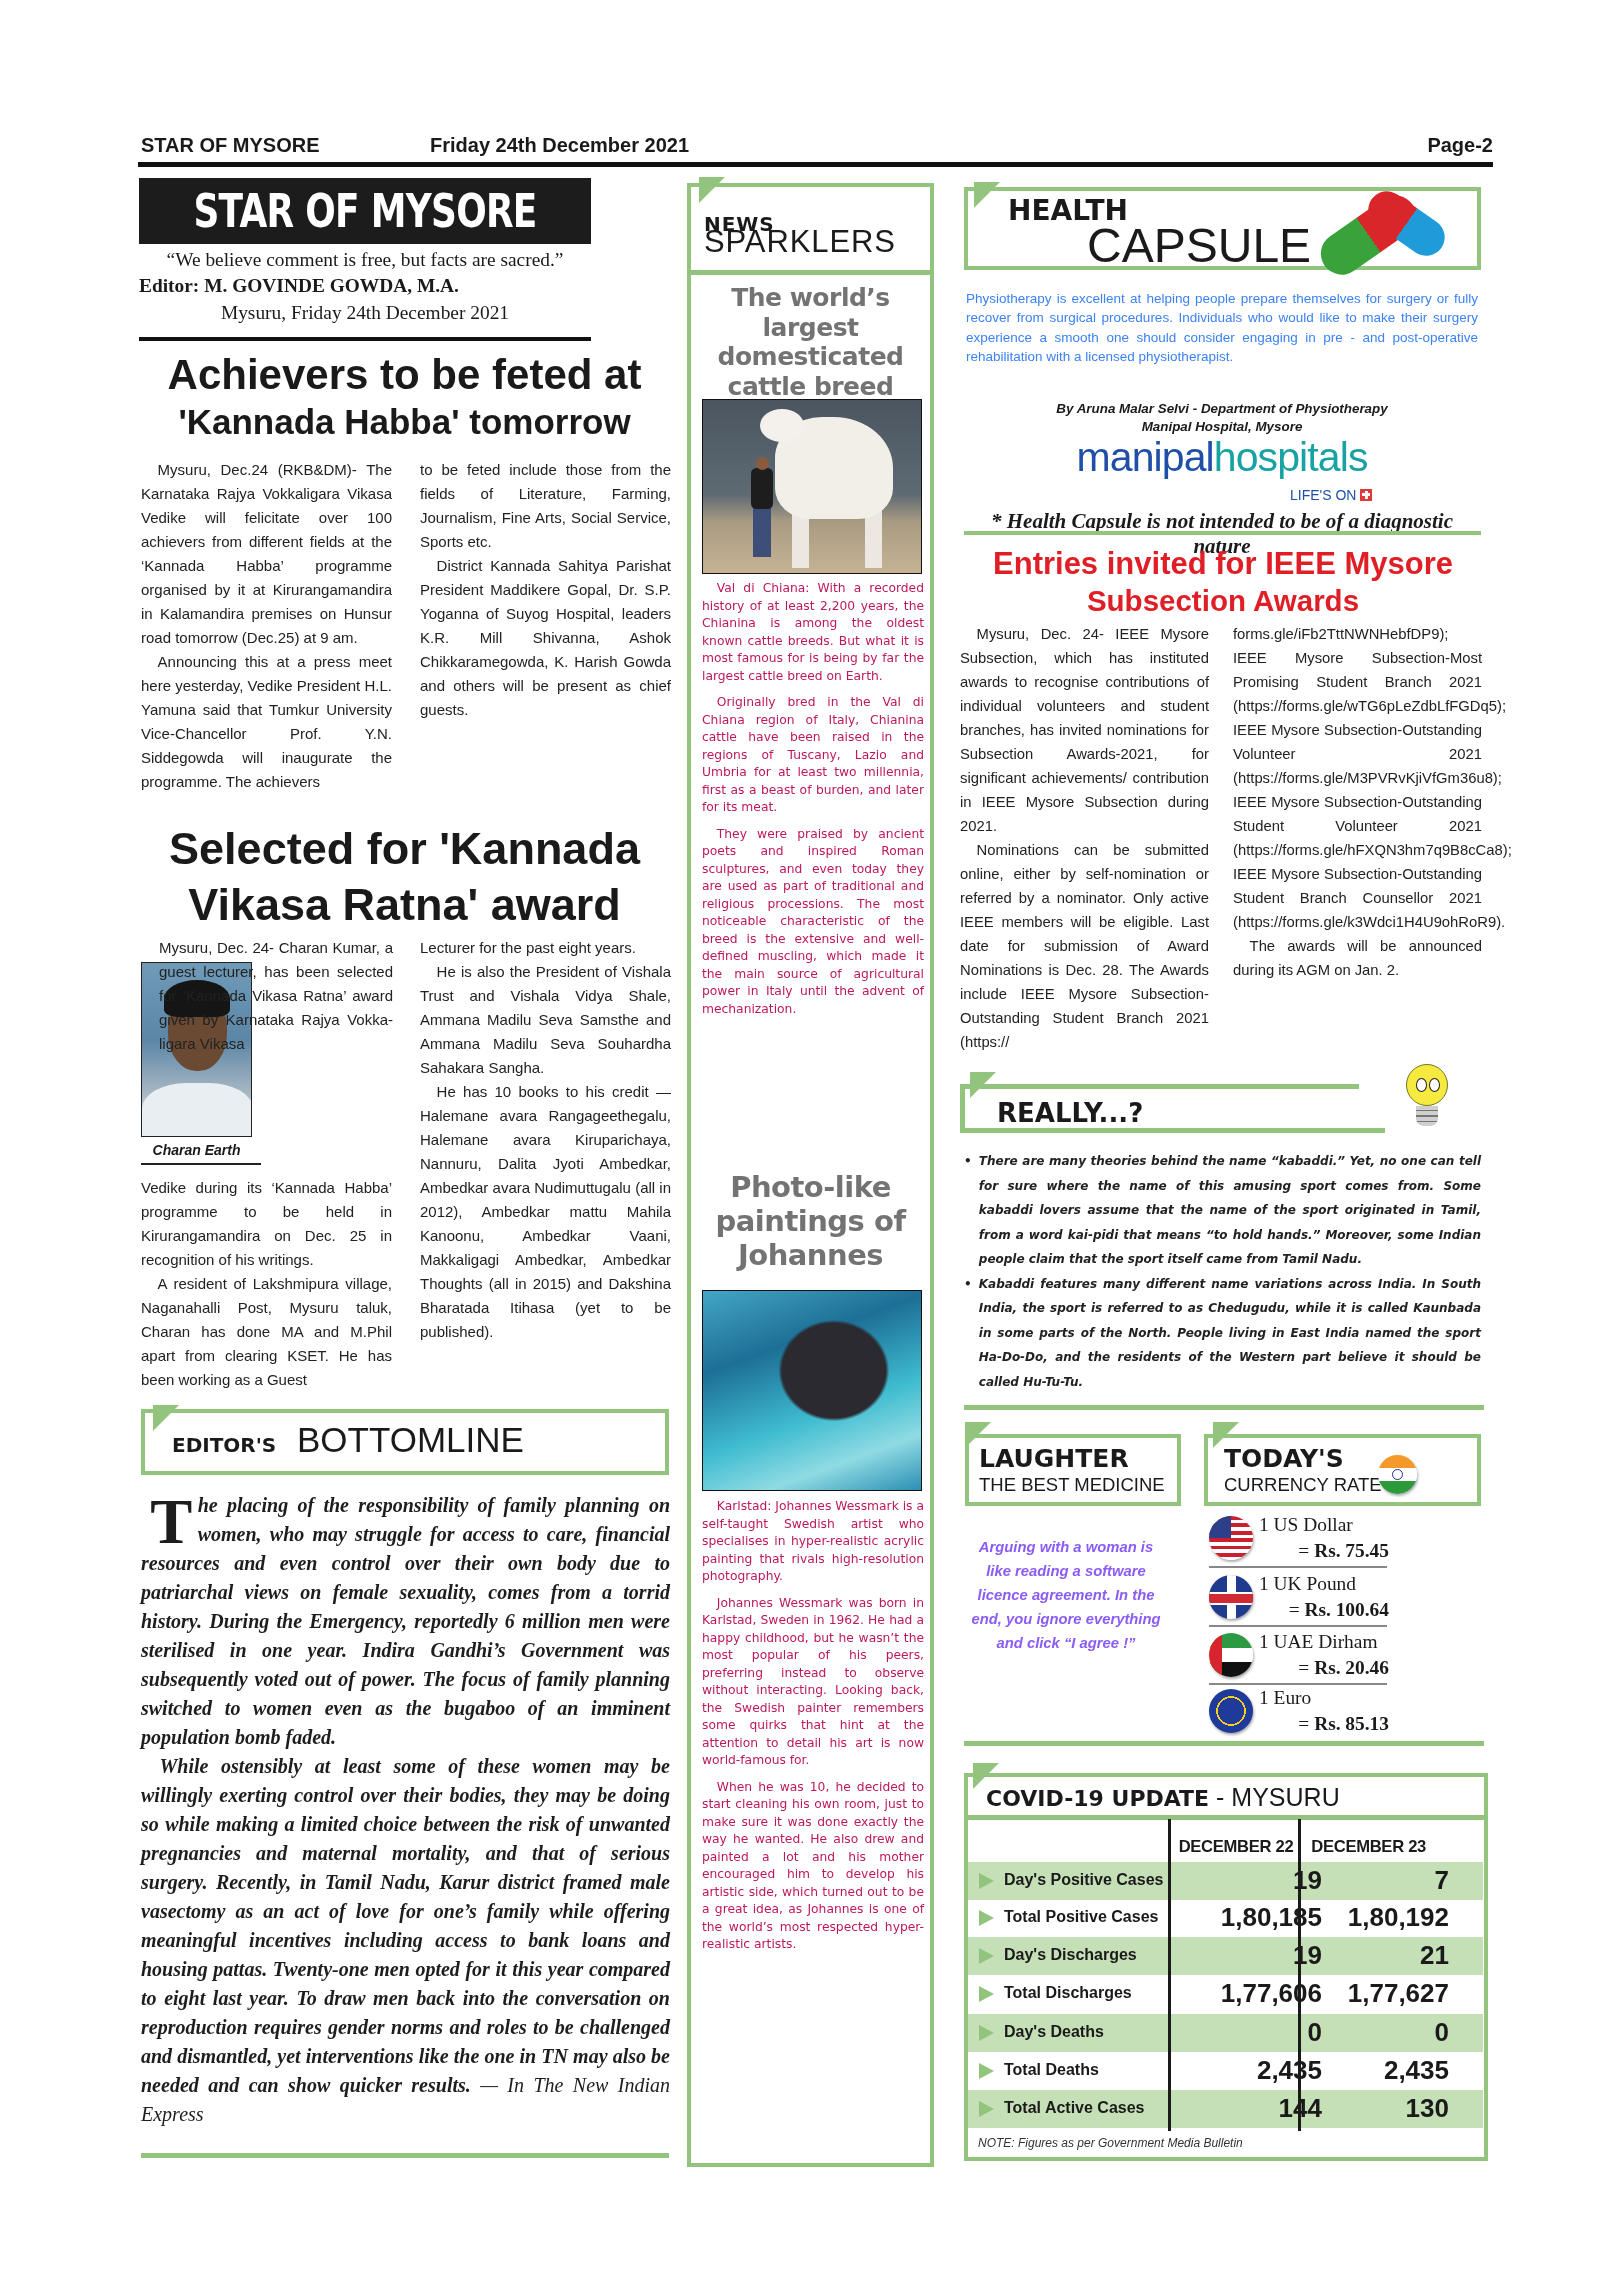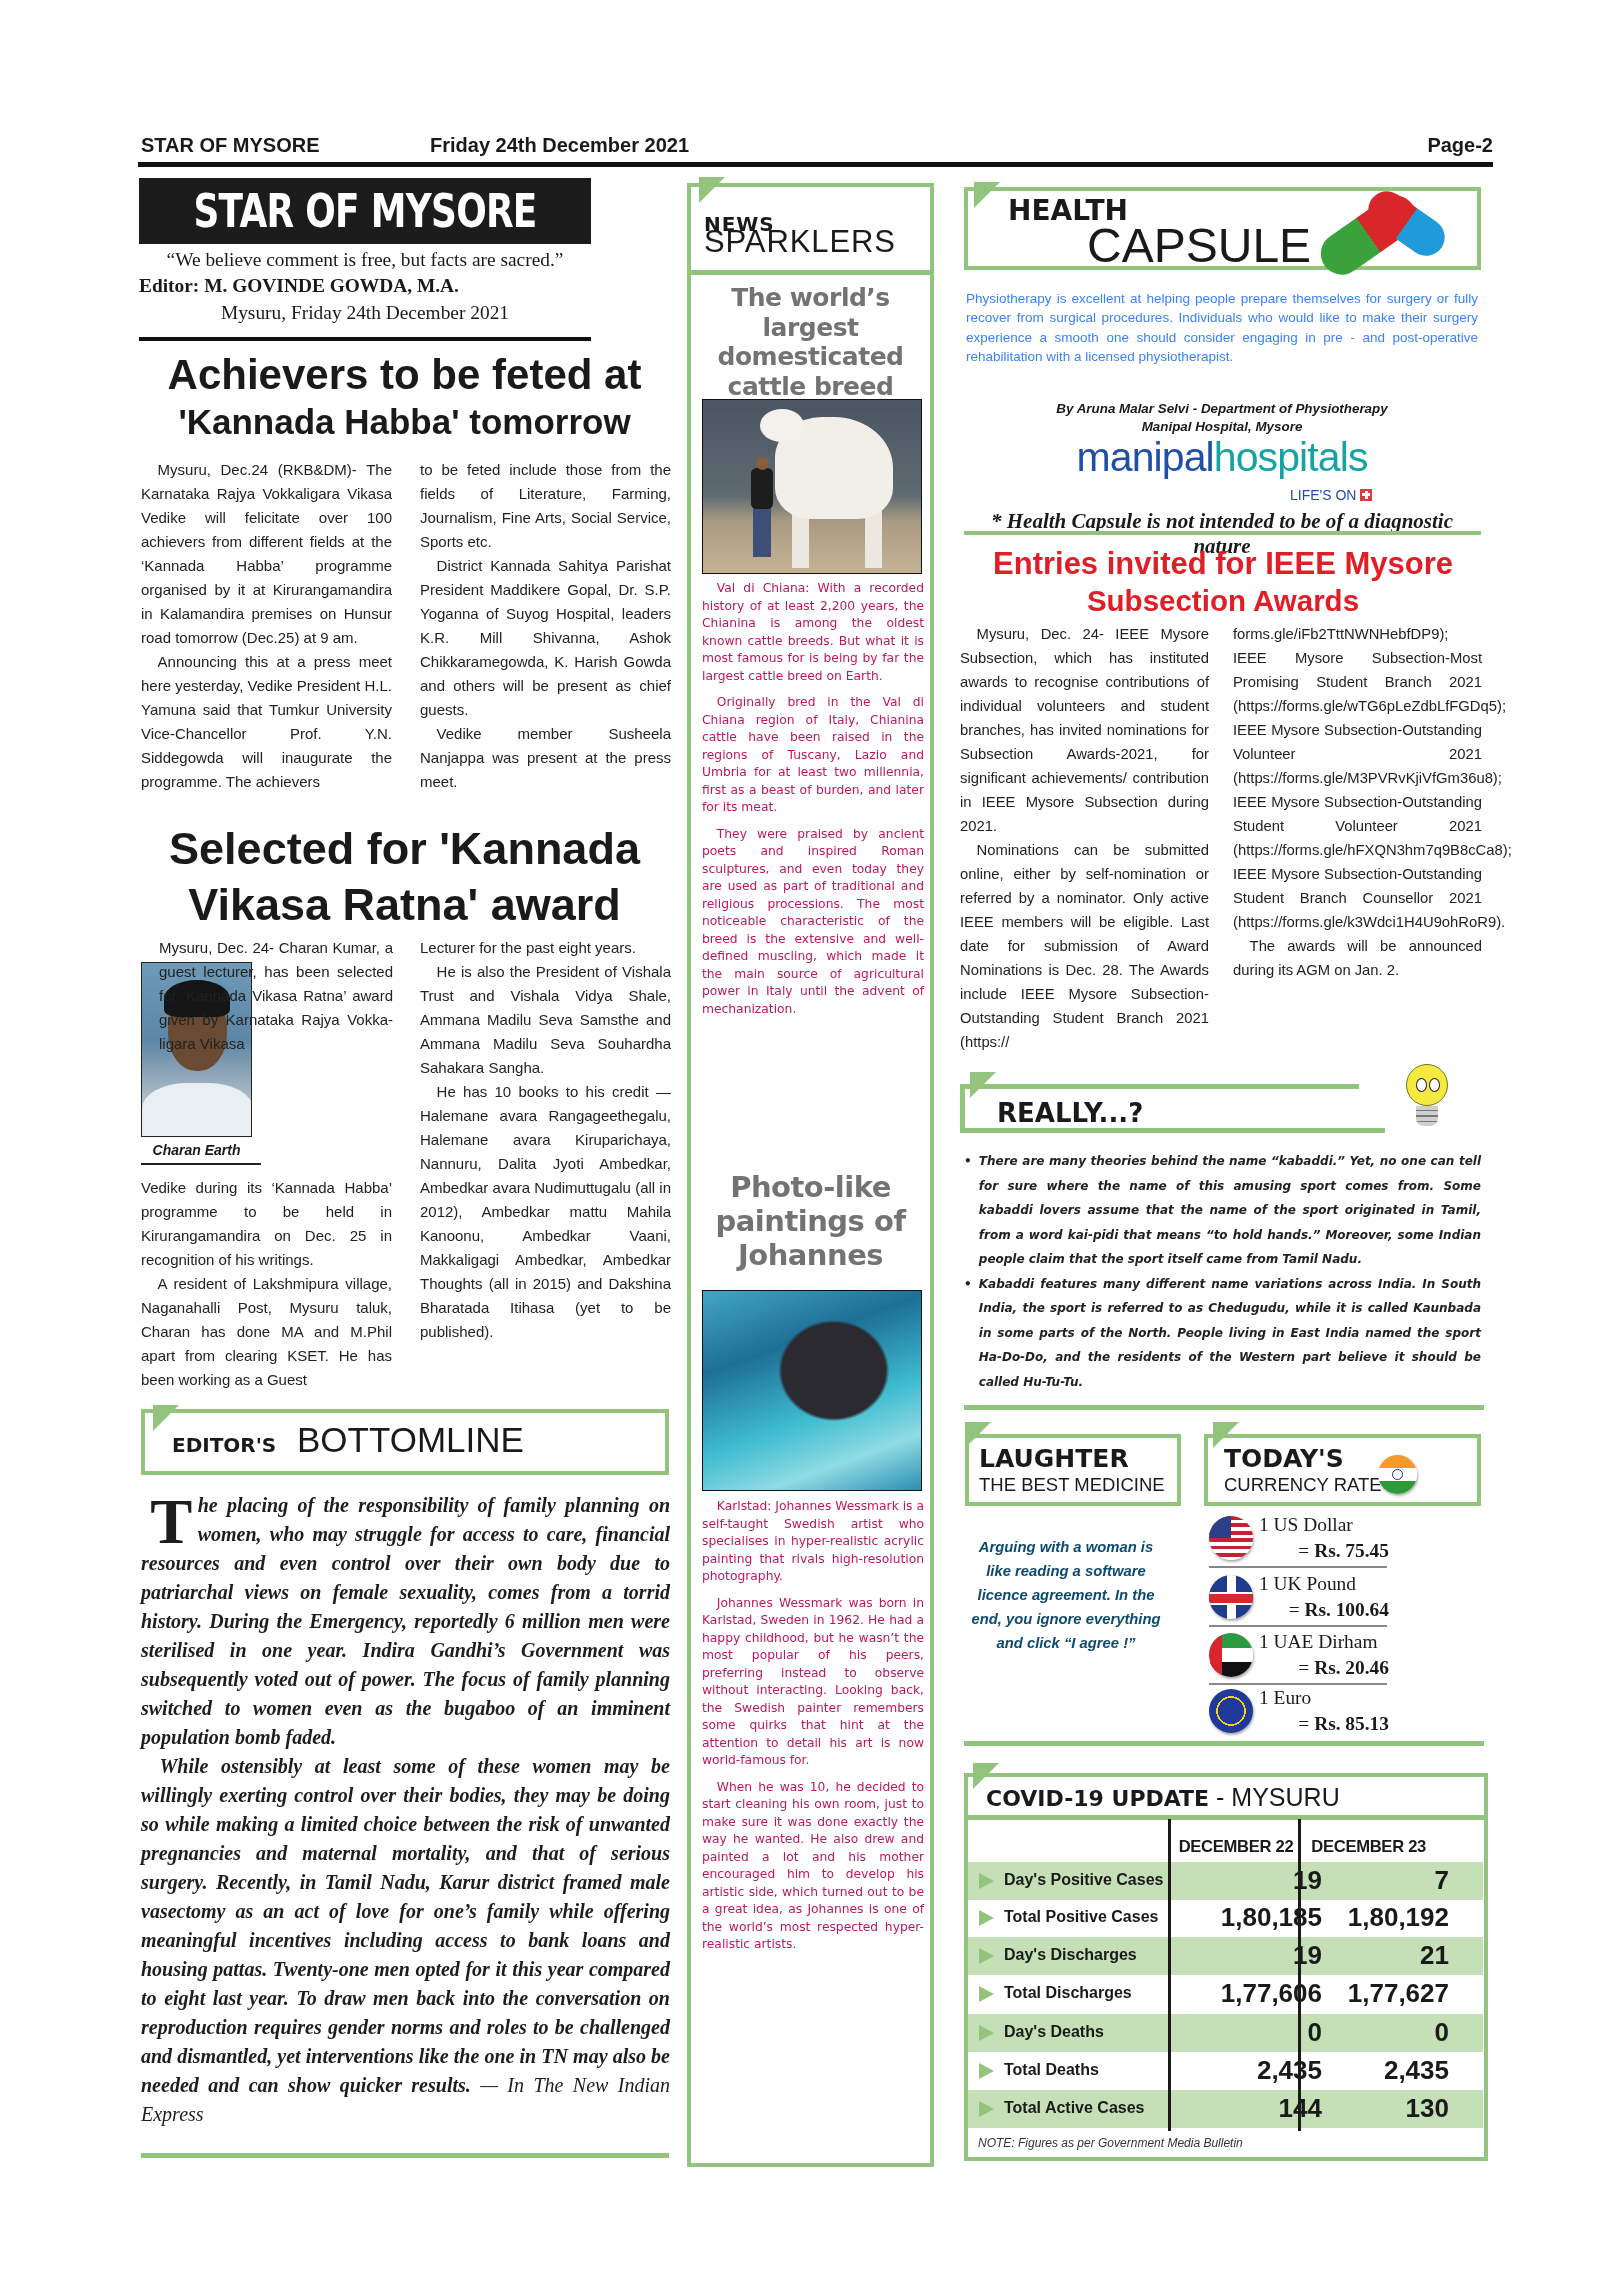--- a/index.html
+++ b/index.html
@@ -103,21 +103,21 @@
   .bulb::before, .bulb::after { content: ""; position: absolute; top: 13px; width: 9.2px; height: 12px; background: #fff; border: 1.8px solid #222; border-radius: 50%; }
   .bulb::before { left: 9.2px; } .bulb::after { left: 22px; }
   .bulb-base { position: absolute; left: 1416px; top: 1106px; width: 22px; height: 20px; background: repeating-linear-gradient(180deg, #cfcfcf 0 3.7px, #777 3.7px 5.5px); border-radius: 0 0 7.4px 7.4px; }
   .really-list { position: absolute; left: 964px; top: 1149px; width: 517px; font-family: "DejaVu Sans", sans-serif; font-style: italic; font-weight: bold; font-size: 12px; line-height: 24.5px; color: #222; text-align: justify; }
   .really-list li { list-style: none; padding-left: 14.8px; position: relative; }
   .really-list li::before { content: "•"; position: absolute; left: 0; font-style: normal; }
 
   
   .lg-title { position: absolute; left: 979px; top: 1444px; font-size: 25px; }
   .lg-sub { position: absolute; left: 979px; top: 1474px; font-size: 18.5px; }
-  .joke { position: absolute; left: 969px; top: 1535px; width: 194px; text-align: center; font-style: italic; font-weight: bold; font-size: 14.8px; line-height: 24px; color: #0c4a6e; }
+  .joke { position: absolute; left: 969px; top: 1535px; width: 194px; text-align: center; font-style: italic; font-weight: bold; font-size: 14.8px; line-height: 24px; color: #8b5cf6; }
 
   .cr-title { position: absolute; left: 1224px; top: 1444px; font-size: 25px; }
   .cr-sub { position: absolute; left: 1224px; top: 1474px; font-size: 18.5px; }
   .in-flag { position: absolute; left: 1378px; top: 1455px; width: 39px; height: 39px; border-radius: 50%; overflow: hidden;
              background: linear-gradient(180deg, #f39a2b 0 33%, #ffffff 33% 66%, #2d9a3a 66% 100%); box-shadow: 0.9px 1.8px 2.8px rgba(0,0,0,.35); }
   .in-flag::after { content: ""; position: absolute; left: 14px; top: 14px; width: 9.2px; height: 9.2px; border: 1.4px solid #1d2f8f; border-radius: 50%; }
 
   .cur-row { position: absolute; left: 1209px; width: 180px; height: 57px; }
   .cur-flag { position: absolute; left: 0; top: 1.8px; width: 44px; height: 44px; border-radius: 50%; overflow: hidden; box-shadow: 0.9px 1.8px 2.8px rgba(0,0,0,.35); }
   .cur-name { position: absolute; left: 50px; top: 0; font-family: "Liberation Serif", serif; font-size: 19.4px; white-space: nowrap; }
@@ -170,21 +170,20 @@
 <div class="headline" style="top:351px; font-size:42px;">Achievers to be feted at</div>
 <div class="headline" style="top:402px; font-size:35px;">'Kannada Habba' tomorrow</div>
 
 <div class="body-col" style="left:141px; top:458px; width:251px;">
   <p>Mysuru, Dec.24 (RKB&amp;DM)- The Karnataka Rajya Vokkaligara Vikasa Vedike will felicitate over 100 achievers from different fields at the ‘Kannada Habba’ programme organised by it at Kirurangamandira in Kalamandira premises on Hunsur road tomorrow (Dec.25) at 9 am.</p>
   <p>Announcing this at a press meet here yesterday, Vedike President H.L. Yamuna said that Tumkur University Vice-Chancellor Prof. Y.N. Siddegowda will inaugurate the programme. The achievers</p>
 </div>
 <div class="body-col" style="left:420px; top:458px; width:251px;">
   <p style="text-indent:0">to be feted include those from the fields of Literature, Farming, Journalism, Fine Arts, Social Service, Sports etc.</p>
   <p>District Kannada Sahitya Parishat President Maddikere Gopal, Dr. S.P. Yoganna of Suyog Hospital, leaders K.R. Mill Shivanna, Ashok Chikkaramegowda, K. Harish Gowda and others will be present as chief guests.</p>
-  <p>Vedike member Susheela Nanjappa was present at the press meet.</p>
 </div>
 
 <div class="headline" style="top:824px; font-size:45px;">Selected for 'Kannada</div>
 <div class="headline" style="top:880px; font-size:45px;">Vikasa Ratna' award</div>
 
 <div class="portrait">
   <div class="shirt"></div>
     <div class="face"></div>
     <div class="hair"></div>
 </div>

